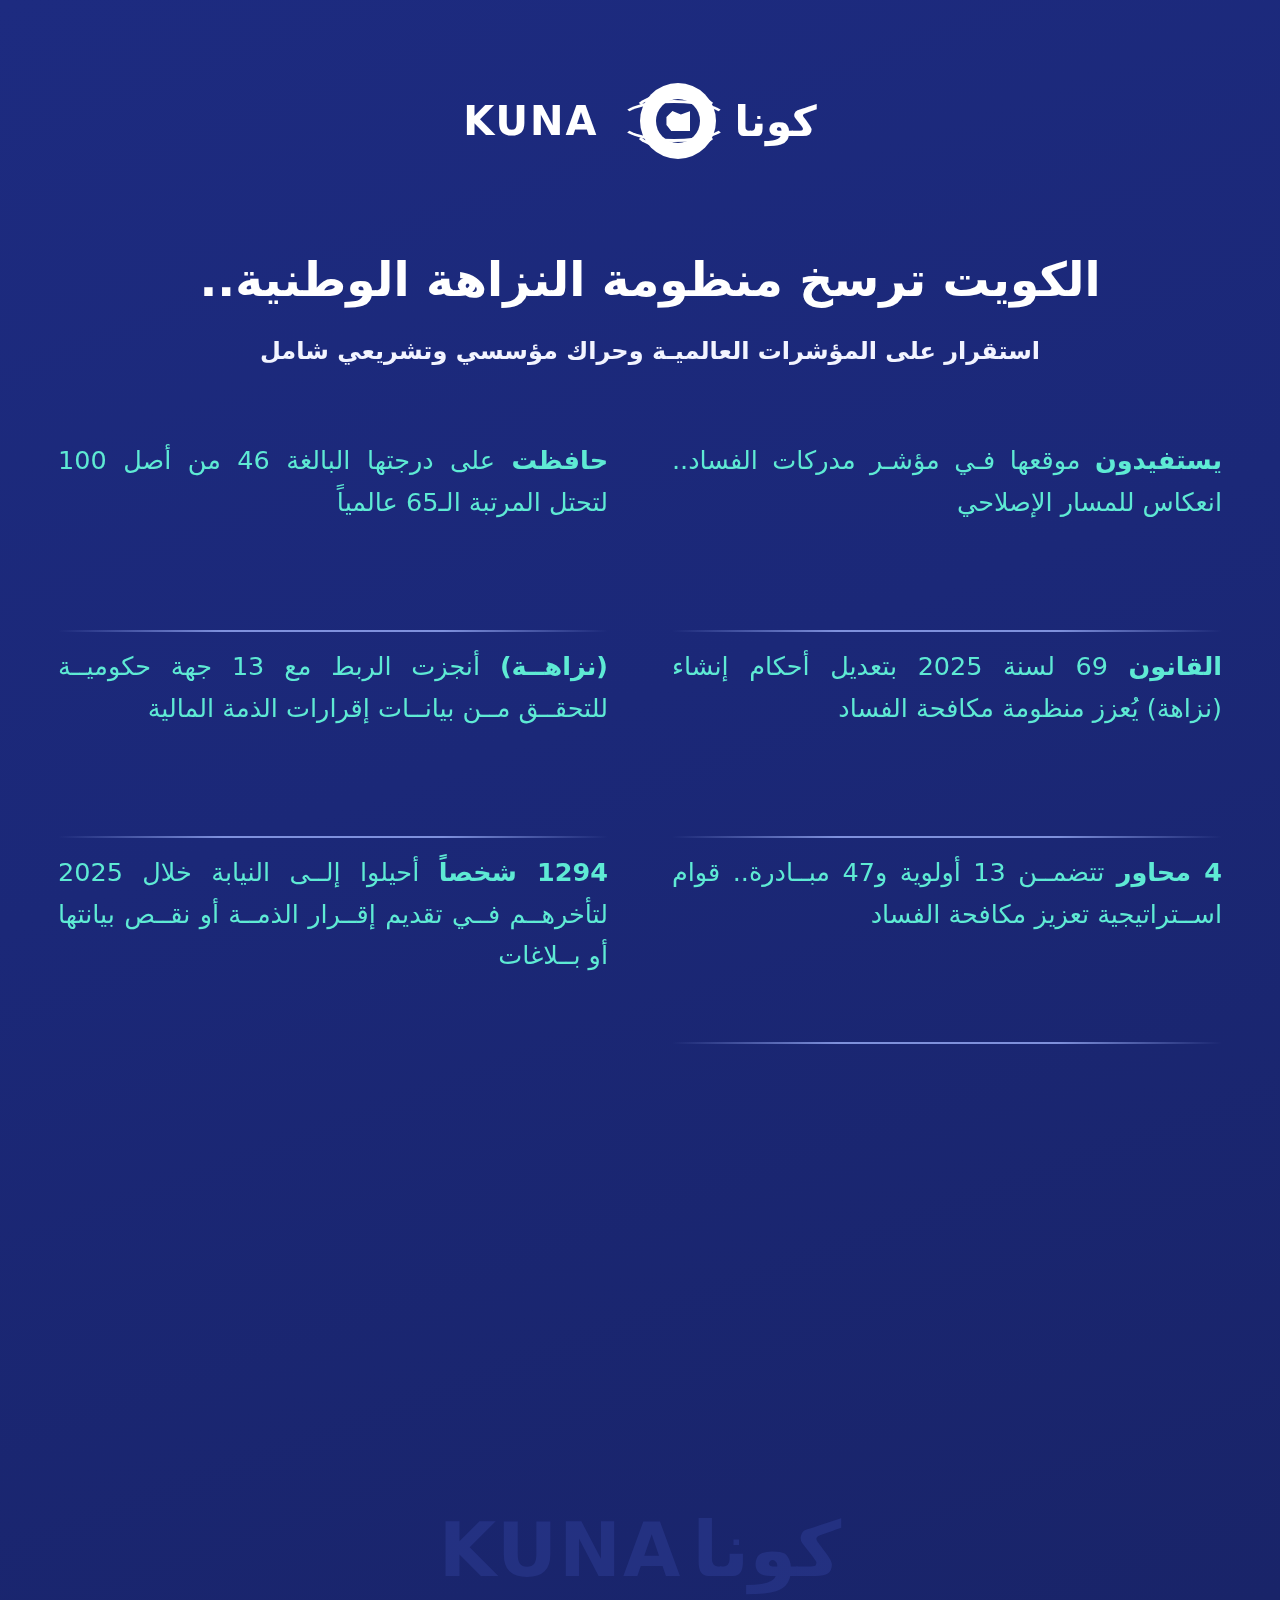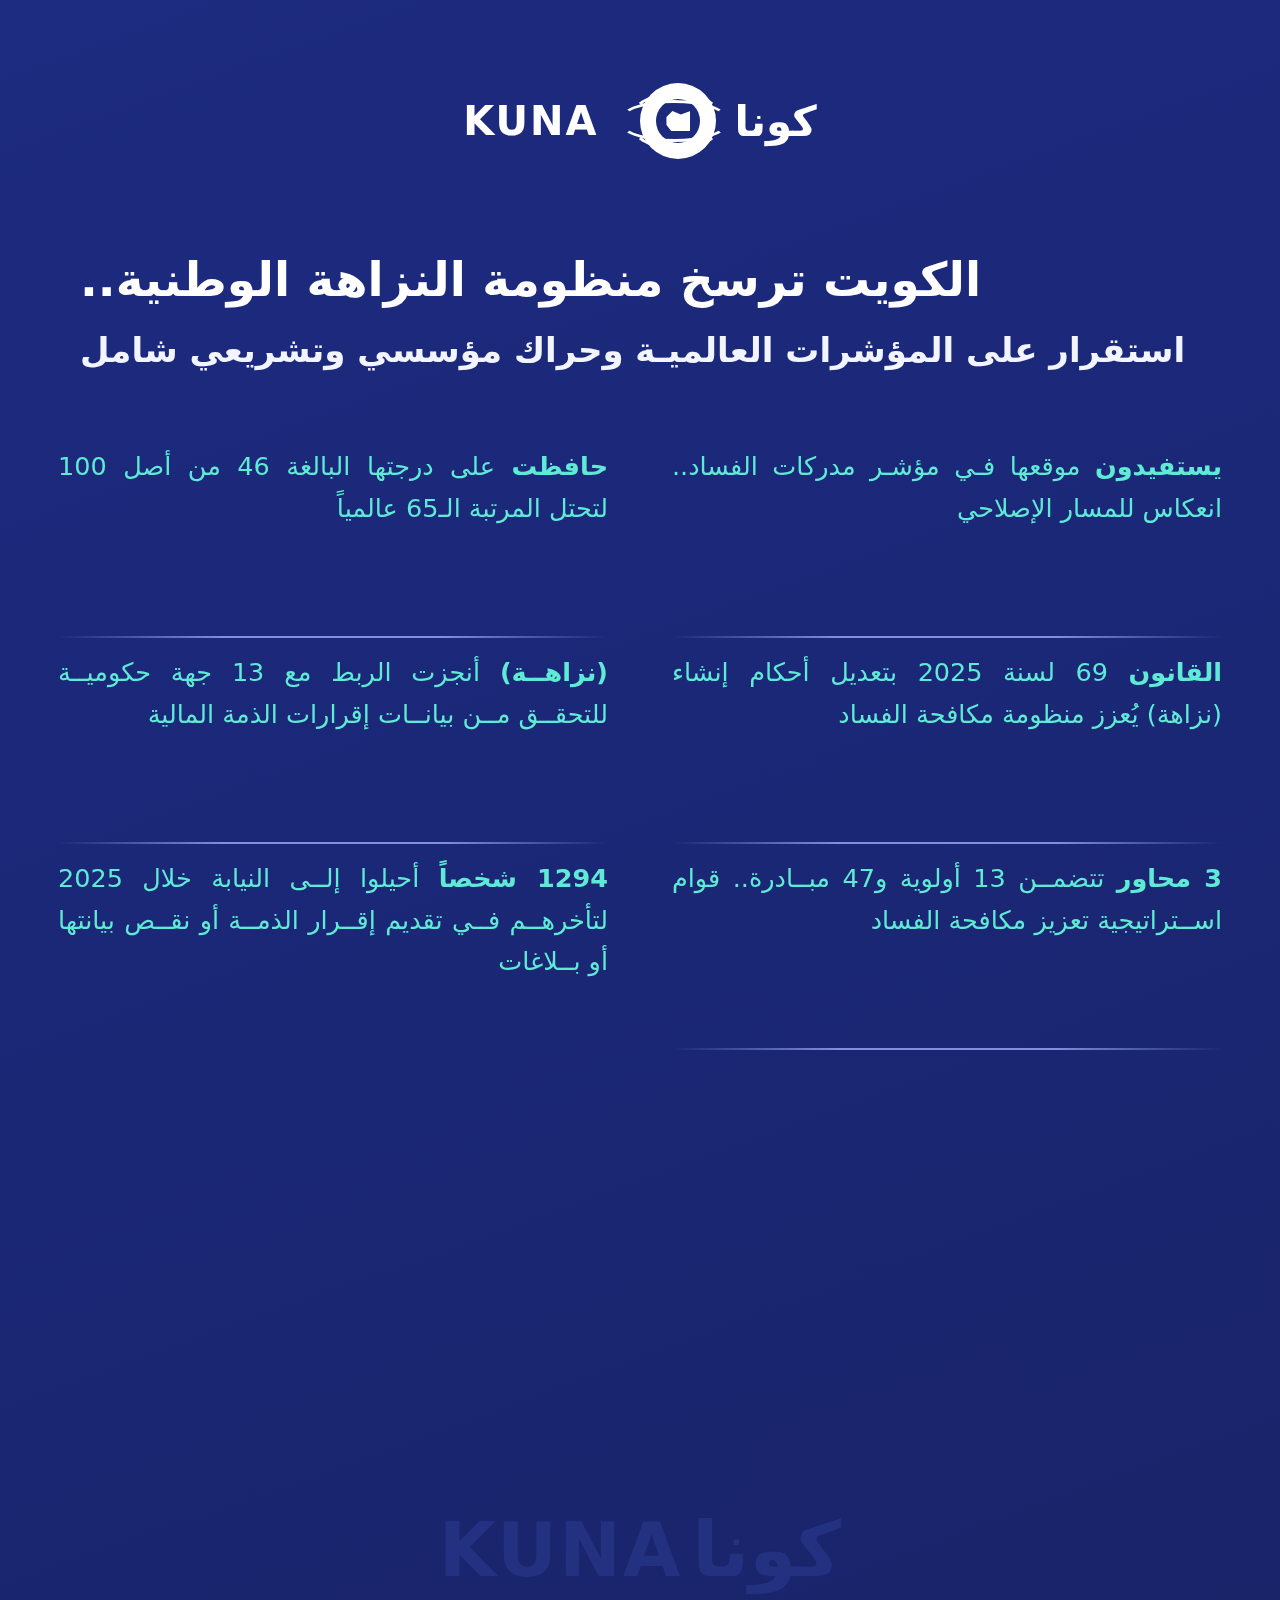--- a/index.html
+++ b/index.html
@@ -56,32 +56,32 @@
     color:#ffffff;
     font-size:42px;
     font-weight:bold;
     direction:rtl;
     font-family:"DejaVu Sans", sans-serif;
   }
 
   
   .headline {
     margin:86px 60px 0 60px;
-    text-align:left;
+    text-align:center;
     color:#ffffff;
   }
   .headline h1 {
     font-size:47px;
     font-weight:bold;
     line-height:1.28;
     padding-left:20px;
   }
   .headline h2 {
-    margin-top:16px;
-    font-size:34px;
+    margin-top:24px;
+    font-size:24px;
     font-weight:bold;
     line-height:1.42;
     padding-left:20px;
     color:#f2f4ff;
   }
 
   
   .grid {
     margin:72px 58px 0 58px;
     display:grid;
@@ -158,21 +158,21 @@
   </div>
 
   <div class="cell has-rule">
     <div class="txt"><b>القانون</b><span> 69 لسنة 2025 بتعديل أحكام إنشاء (نزاهة) يُعزز منظومة مكافحة الفساد</span></div>
   </div>
 
   <div class="cell has-rule">
     <div class="txt"><b>(نزاهــة)</b><span> أنجزت الربط مع 13 جهة حكوميــة للتحقــق مــن بيانــات إقرارات الذمة المالية</span></div>
   </div>
   <div class="cell has-rule">
-    <div class="txt"><b>3 محاور</b><span> تتضمــن 13 أولوية و47 مبــادرة.. قوام اســتراتيجية تعزيز مكافحة الفساد</span></div>
+    <div class="txt"><b>4 محاور</b><span> تتضمــن 13 أولوية و47 مبــادرة.. قوام اســتراتيجية تعزيز مكافحة الفساد</span></div>
   </div>
 
   <div class="cell">
     <div class="txt"><b>1294 شخصاً</b><span> أحيلوا إلــى النيابة خلال 2025 لتأخرهــم فــي تقديم إقــرار الذمــة أو نقــص بيانتها أو بــلاغات</span></div>
   </div>
 </div>
 
 <div class="watermark">
   <span class="wm-en">KUNA</span>
   <span class="wm-ar">كونا</span>

